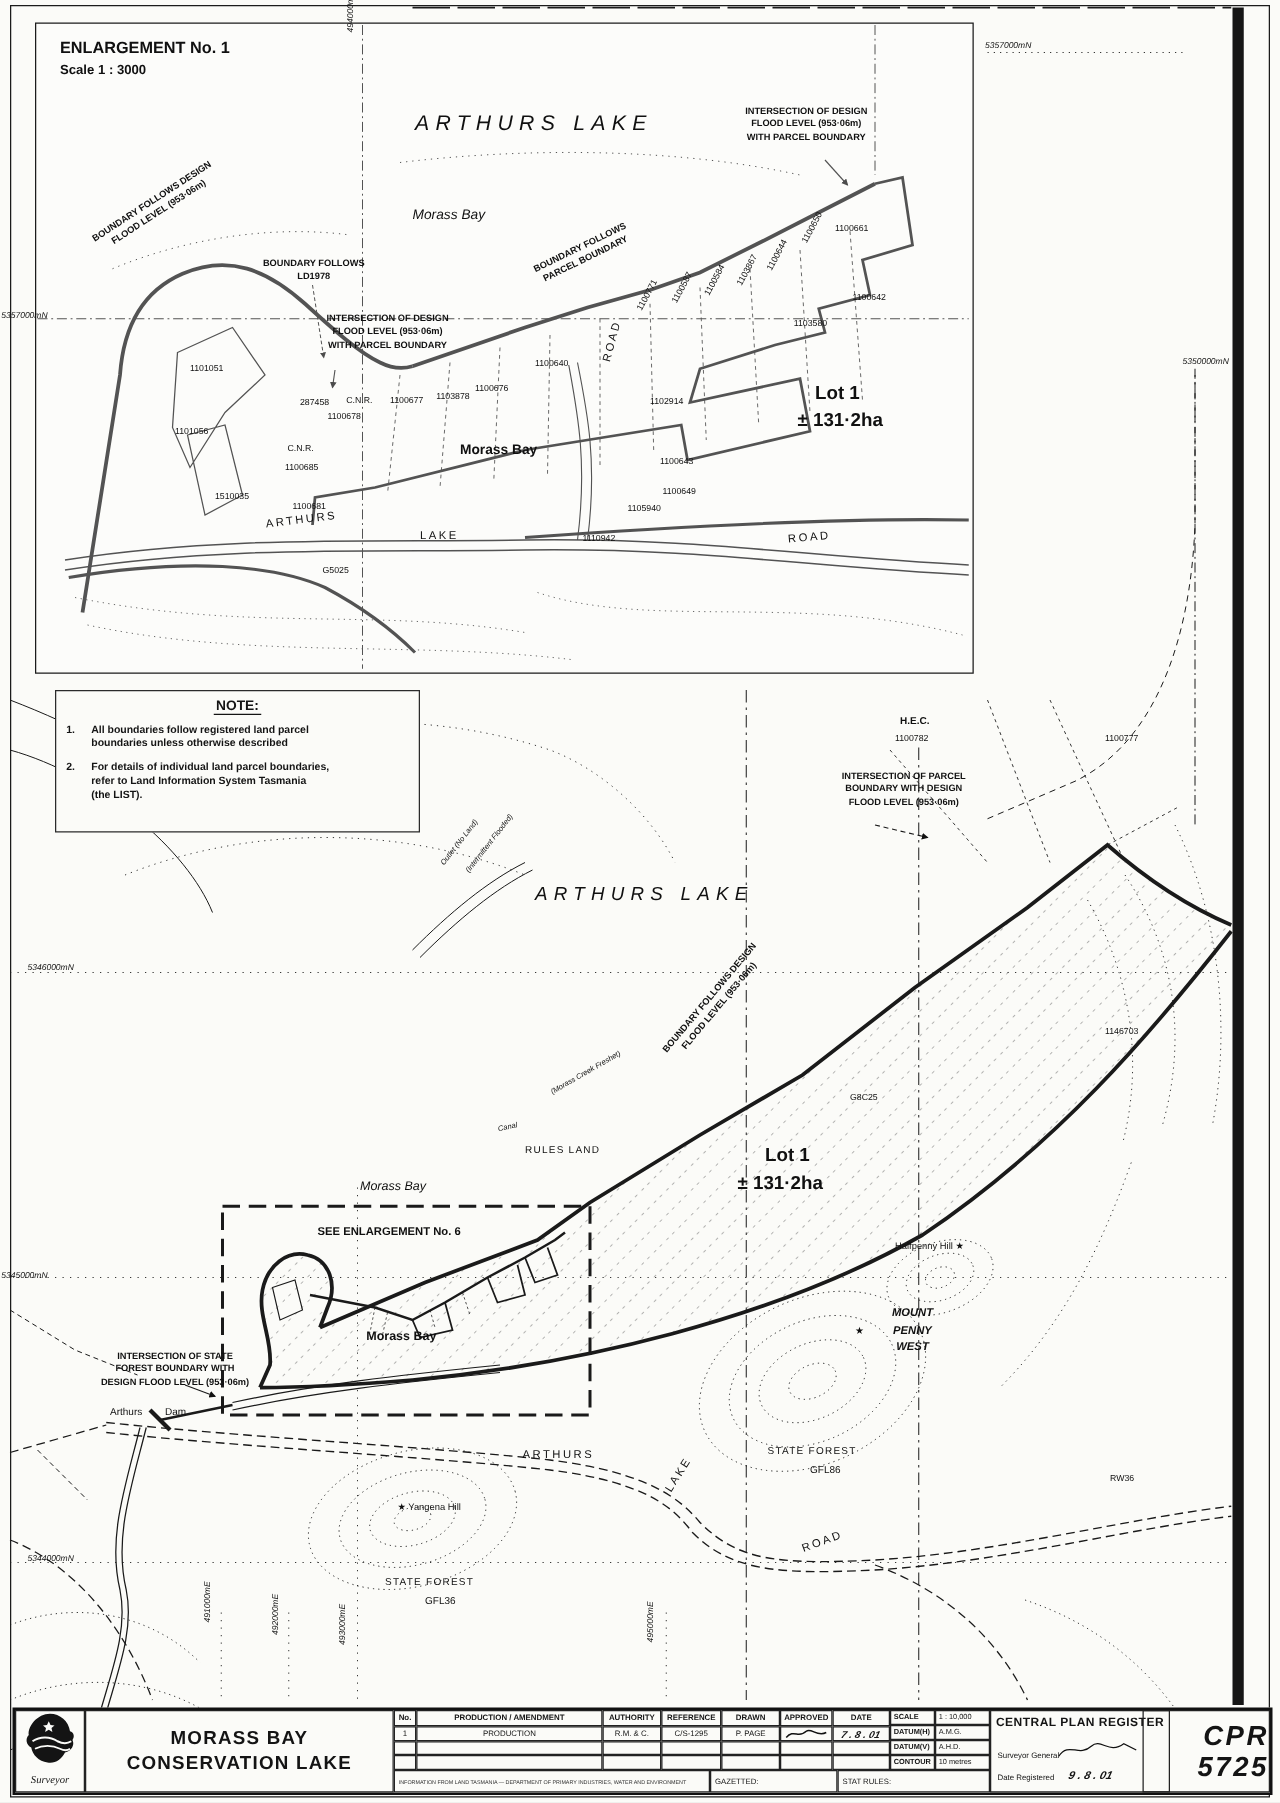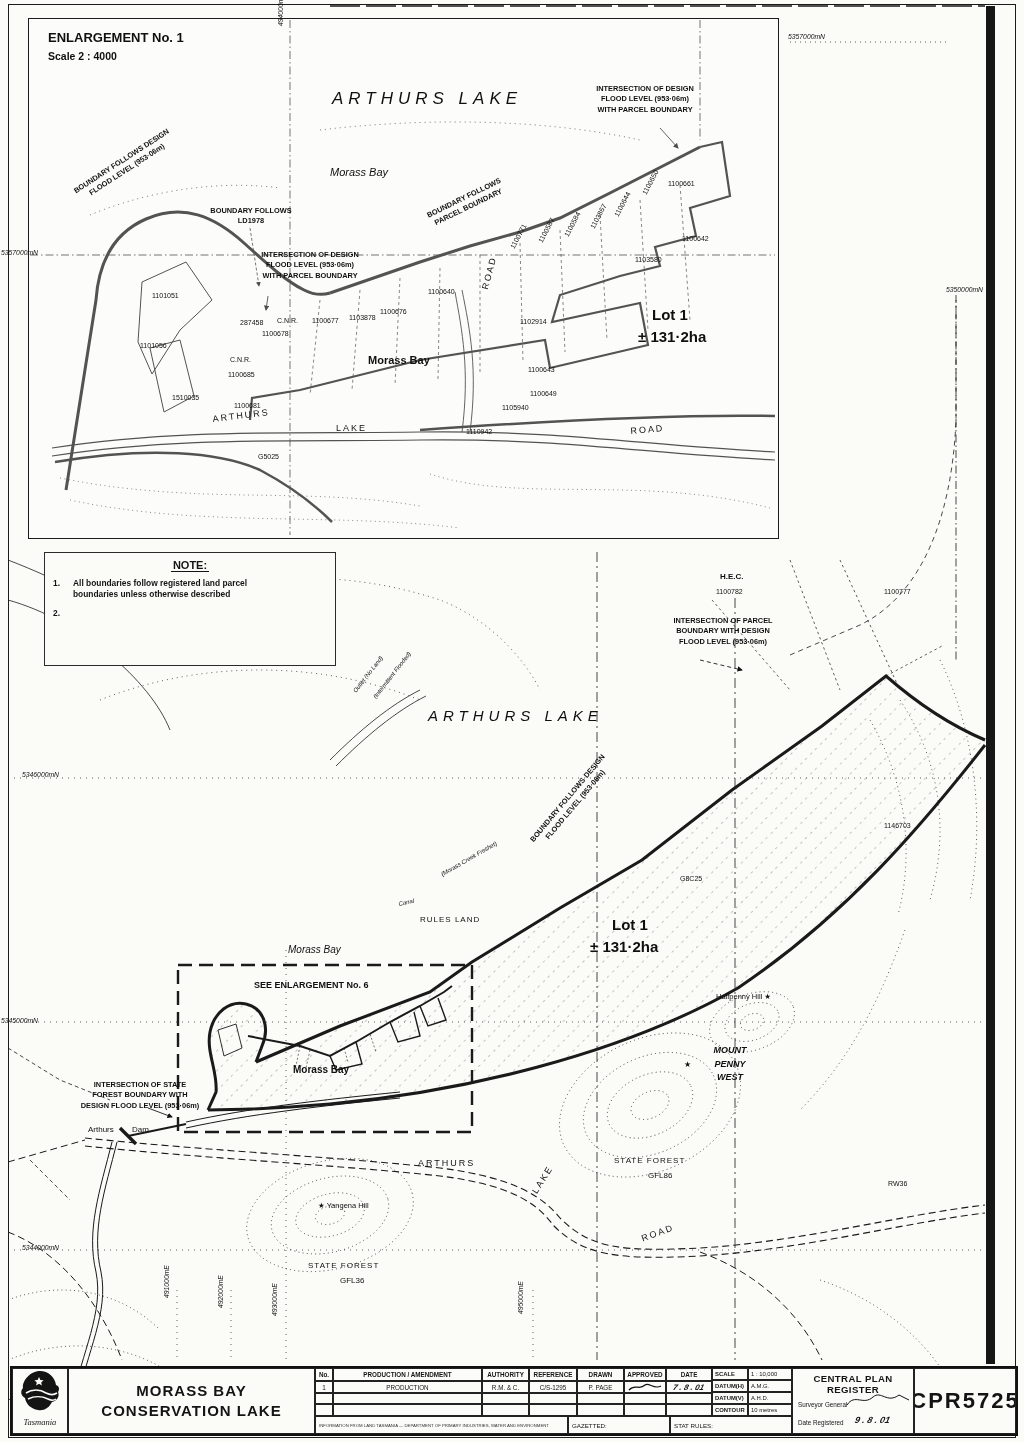--- a/index.html
+++ b/index.html
@@ -39,24 +39,24 @@
   .prow{position:absolute;left:0;display:grid;grid-template-columns:18px 149px 47px 48px 47px 42px 46px;width:397px;}
   .pc{border:1px solid #222;box-sizing:border-box;font-size:6.3px;display:flex;align-items:center;justify-content:center;overflow:hidden;white-space:nowrap;}
   .pc.h{font-weight:bold;}
   .mini{left:700px;top:0;width:80px;height:48px;border:none;}
   .mrow{position:absolute;left:0;width:80px;display:grid;grid-template-columns:36px 44px;}
   .mc{border:1px solid #222;box-sizing:border-box;font-size:5.9px;display:flex;align-items:center;padding-left:2px;overflow:hidden;white-space:nowrap;}
   .mc.h{font-weight:bold;}
   .tfoot{left:303px;top:48px;width:477px;height:18px;border:none;display:grid;grid-template-columns:253px 102px 122px;}
   .fc{border:1px solid #222;box-sizing:border-box;font-size:6.2px;display:flex;align-items:center;padding-left:3px;overflow:hidden;}
   .fc.print{font-size:4.3px;color:#333;}
-  .register{left:780px;top:0;width:122px;height:66px;}
+  .register{left:780px;top:0;width:144px;height:66px;}
   .regtitle{font-weight:bold;font-size:9.6px;text-align:center;margin-top:4px;letter-spacing:.4px;}
   .regline{position:absolute;font-size:6.3px;}
-  .cprbox{left:902px;top:0;width:102px;height:66px;display:flex;flex-direction:row;align-items:center;justify-content:center;font-weight:bold;font-size:22px;line-height:1.15;letter-spacing:2px;}
+  .cprbox{left:902px;top:0;width:102px;height:66px;display:flex;flex-direction:column;align-items:flex-end;justify-content:center;font-weight:bold;font-size:22px;line-height:1.15;letter-spacing:2px;font-style:italic;}
   .hand{font-style:italic;font-weight:bold;transform:skewX(-14deg);display:inline-block;font-size:9px;}
 </style>
 </head>
 <body>
 
 <div id="sheet">
 
   <svg width="1024" height="1442" viewBox="0 0 1024 1442" style="position:absolute;left:0;top:0;" fill="none" stroke="#1a1a1a">
     <defs>
       <marker id="ar" markerWidth="7" markerHeight="7" refX="5" refY="3" orient="auto">
@@ -161,26 +161,29 @@
 
   <div class="notebox">
     <div class="notetitle"><span>NOTE:</span></div>
     <div class="noteitem">
       <span class="no">1.</span>
       <span class="tx">All boundaries follow registered land parcel
 boundaries unless otherwise described</span>
     </div>
     <div class="noteitem">
       <span class="no">2.</span>
+      <span class="tx">For details of individual land parcel boundaries,
+refer to Land Information System Tasmania
+(the LIST).</span>
     </div>
   </div>
 
   <div id="labels">
       <div class="lbl b" style="left: 48px; top: 30px; font-size: 13px;">ENLARGEMENT No. 1</div>
-      <div class="lbl b" style="left: 48px; top: 50px; font-size: 10.5px;">Scale 2 : 4000</div>
+      <div class="lbl b" style="left: 48px; top: 50px; font-size: 10.5px;">Scale 1 : 3000</div>
       <div class="lbl lake" style="left: 332px; top: 88px; font-size: 17px;">ARTHURS  LAKE</div>
       <div class="lbl it" style="left: 330px; top: 165px; font-size: 11px;">Morass  Bay</div>
       <div class="lbl ann" style="left: 570px; top: 84px; width: 150px; text-align: center;">INTERSECTION OF DESIGN
 FLOOD LEVEL (953·06m)
 WITH PARCEL BOUNDARY</div>
       <div class="lbl ann" style="left: 56px; top: 198px; width: 150px; text-align: center; transform: rotate(-33deg);">BOUNDARY FOLLOWS DESIGN
 FLOOD LEVEL (953·06m)</div>
       <div class="lbl ann" style="left: 196px; top: 206px; width: 110px; text-align: center;">BOUNDARY FOLLOWS
 LD1978</div>
       <div class="lbl ann" style="left: 240px; top: 250px; width: 140px; text-align: center;">INTERSECTION OF DESIGN
@@ -277,21 +280,21 @@
     </div>
 
   <div class="tblock">
     <div class="tcell logo">
       <svg width="44" height="46" viewBox="0 0 44 46">
         <path d="M22,2 C30,2 37,8 38,16 C41,17 42,20 40,23 C42,27 39,32 34,33 C31,39 26,42 20,41 C13,40 8,35 7,29 C3,27 2,22 5,19 C4,12 12,2 22,2 Z" fill="#141414"></path>
         <path d="M8,24 C14,20 22,20 28,24 C32,26 36,26 39,24" stroke="#fbfbf8" stroke-width="1.6" fill="none"></path>
         <path d="M10,30 C16,27 24,27 30,30 C33,31.5 36,31.5 38,30" stroke="#fbfbf8" stroke-width="1.4" fill="none"></path>
         <path d="M21,8 l1.4,3 3.2,.3 -2.4,2.1 .7,3.1 -2.9,-1.7 -2.9,1.7 .7,-3.1 -2.4,-2.1 3.2,-.3 Z" fill="#fbfbf8"></path>
       </svg>
-      <div class="logotx">Tasmania</div>
+      <div class="logotx">Surveyor</div>
     </div>
     <div class="tcell maptitle">
       <div>MORASS BAY</div>
       <div>CONSERVATION LAKE</div>
     </div>
     <div class="tcell ptab" id="prod-table">
         <div class="prow" style="top: 0px;">
           <div class="pc h" style="height: 13px;">No.</div>
           <div class="pc h" style="height: 13px;">PRODUCTION / AMENDMENT</div>
           <div class="pc h" style="height: 13px;">AUTHORITY</div>

